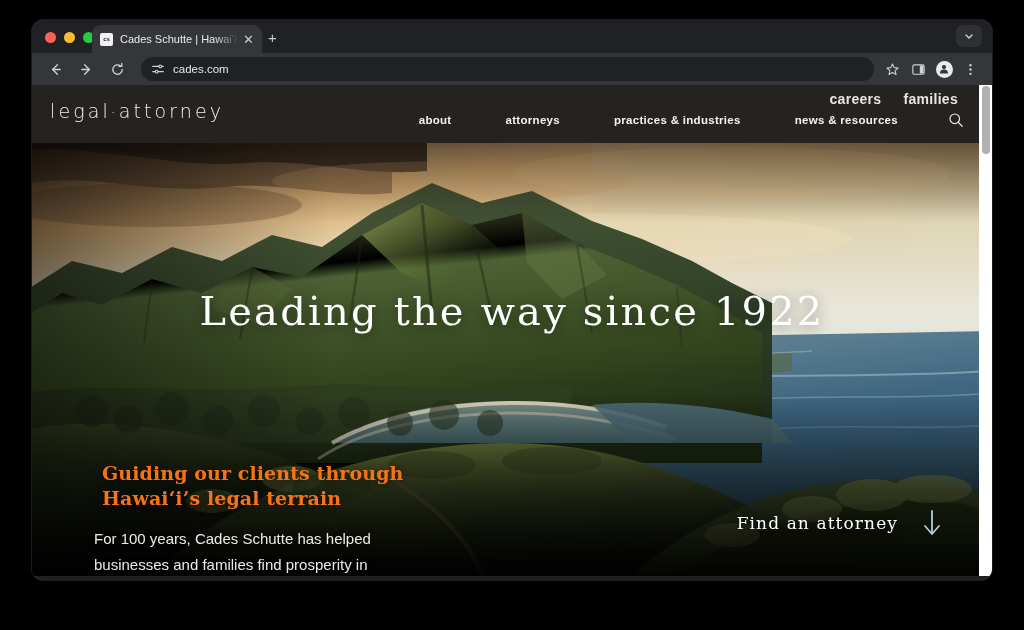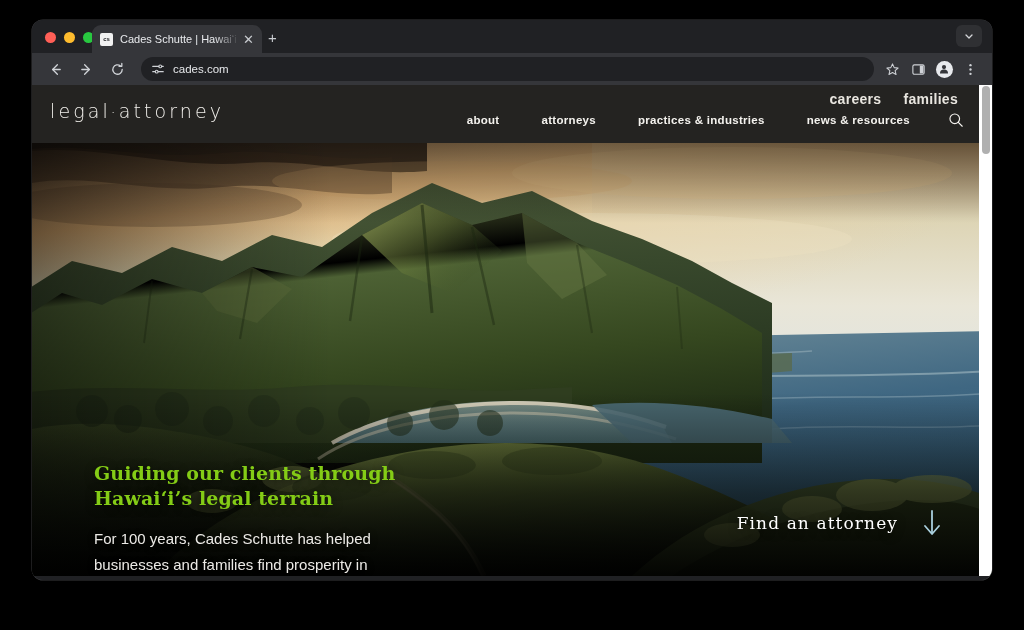--- a/index.html
+++ b/index.html
@@ -215,21 +215,21 @@
     font-weight: bold;
     letter-spacing: 0.3px;
   }
 
   .main-nav {
     position: absolute;
     right: 28px;
     top: 27px;
     display: flex;
     align-items: center;
-    gap: 0;
+    gap: 12px;
   }
   .nav-link {
     color: #f4f2ee;
     font-size: 11.5px;
     font-weight: bold;
     letter-spacing: 0.3px;
     margin-left: 42px;
   }
   .search-btn {
     margin-left: 38px;
@@ -270,27 +270,27 @@
   }
 
   .hero-copy {
     position: absolute;
     left: 62px;
     top: 318px;
     width: 330px;
     z-index: 4;
   }
   .hero-subhead {
-    color: #84cc16;
+    color: #f97316;
     font-family: "DejaVu Serif", serif;
     font-size: 19px;
     font-weight: bold;
     line-height: 1.33;
     letter-spacing: 0.1px;
-    margin: 0 0 14px 0;
+    margin: 0 0 14px 8px;
     text-shadow: 0 2px 10px rgba(0,0,0,0.6);
   }
   .hero-para {
     color: #eceae6;
     font-size: 15px;
     line-height: 1.75;
     margin: 0;
     text-shadow: 0 1px 6px rgba(0,0,0,0.7);
   }
 
@@ -599,20 +599,21 @@
           <circle cx="368" cy="280" r="13"></circle>
           <circle cx="412" cy="272" r="15"></circle>
           <circle cx="458" cy="280" r="13"></circle>
         </g>
 
         <rect x="0" y="0" width="960" height="80" fill="url(#topVig)"></rect>
         <rect x="0" y="0" width="300" height="433" fill="url(#leftVig)"></rect>
         <rect x="0" y="250" width="960" height="183" fill="url(#bottomVig)"></rect>
       </svg>
 
+      <h1 class="hero-headline">Leading the way since 1922</h1>
 
       <div class="hero-copy">
         <h2 class="hero-subhead">Guiding our clients through Hawai‘i’s legal terrain</h2>
         <p class="hero-para">For 100 years, Cades Schutte has helped businesses and families find prosperity in Hawai‘i. As the state’s largest full-service law firm, we’re uniquely qualified to do the same for you.</p>
       </div>
 
       <div class="hero-cta">
         <span class="hero-cta-label">Find an attorney</span>
         <svg width="20" height="26" viewBox="0 0 20 26">
           <path d="M10 1 L10 23" stroke="#a9cfdd" stroke-width="1.8" stroke-linecap="round"></path>

